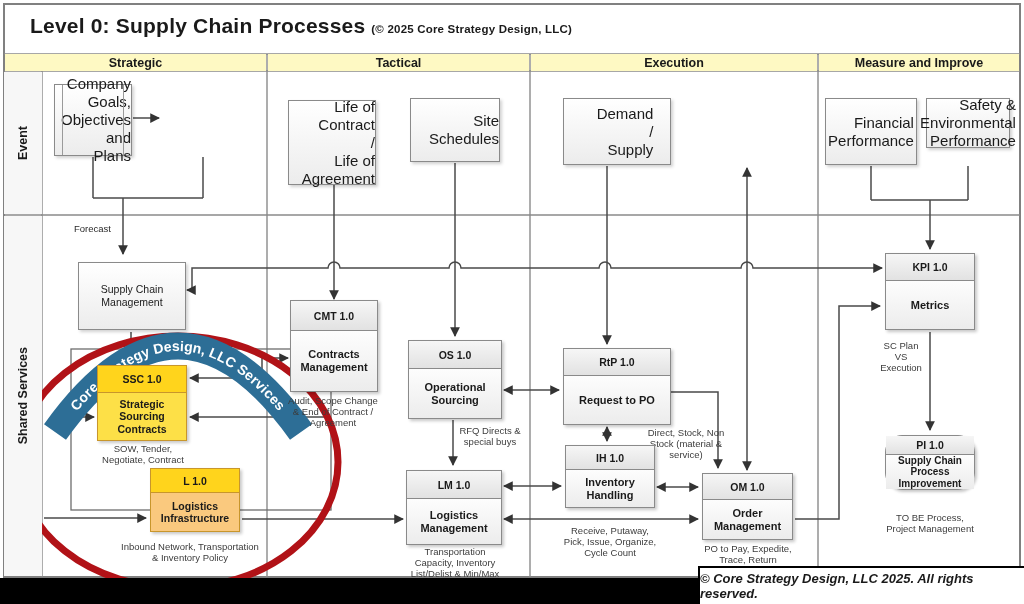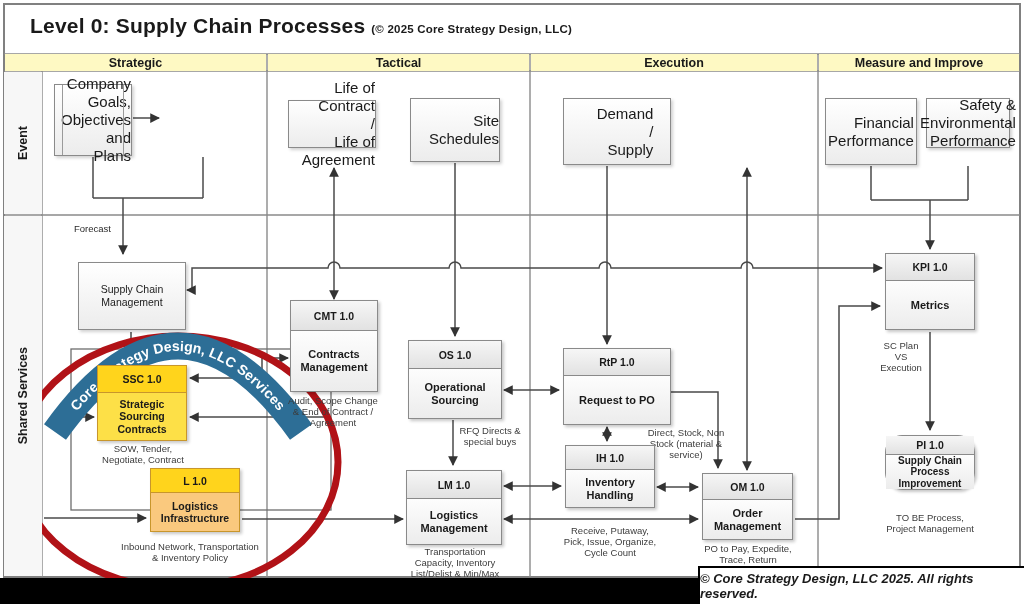--- a/index.html
+++ b/index.html
@@ -126,21 +126,21 @@
       <span class="vlabel">Event</span>
     </div>
   <div class="vcell" style="top:216px;height:360px;">
       <span class="vlabel">Shared Services</span>
     </div>
 
   <div class="ebox subproc" style="left:54px;top:84px;width:78px;height:72px;">Company
 Goals,
 Objectives and
 Plans</div>
-  <div class="ebox" style="left:288px;top:100px;width:88px;height:48px;">Life of Contract
+  <div class="ebox" style="left:288px;top:100px;width:88px;height:85px;">Life of Contract
 /
 Life of Agreement</div>
   <div class="ebox" style="left:410px;top:98px;width:90px;height:64px;">Site Schedules</div>
   <div class="ebox" style="left:563px;top:98px;width:108px;height:67px;padding-left:16px;">Demand
 /
 Supply</div>
   <div class="ebox" style="left:825px;top:98px;width:92px;height:67px;">Financial
 Performance</div>
   <div class="ebox" style="left:926px;top:98px;width:84px;height:50px;">Safety &amp;
 Environmental

